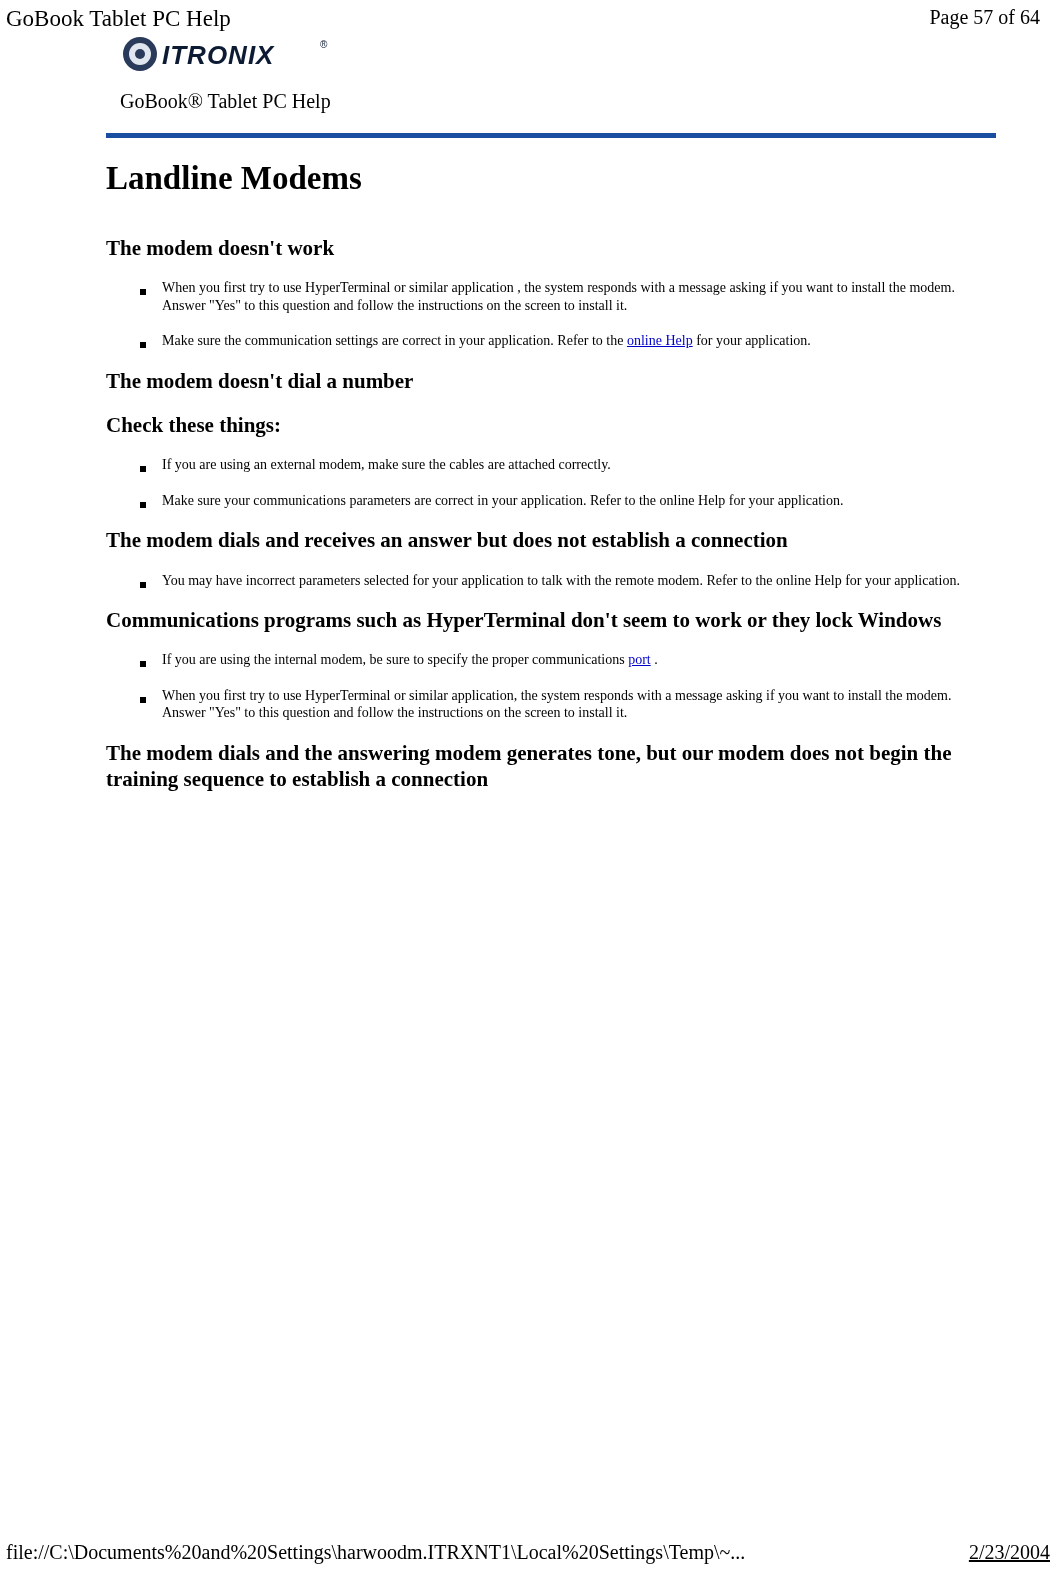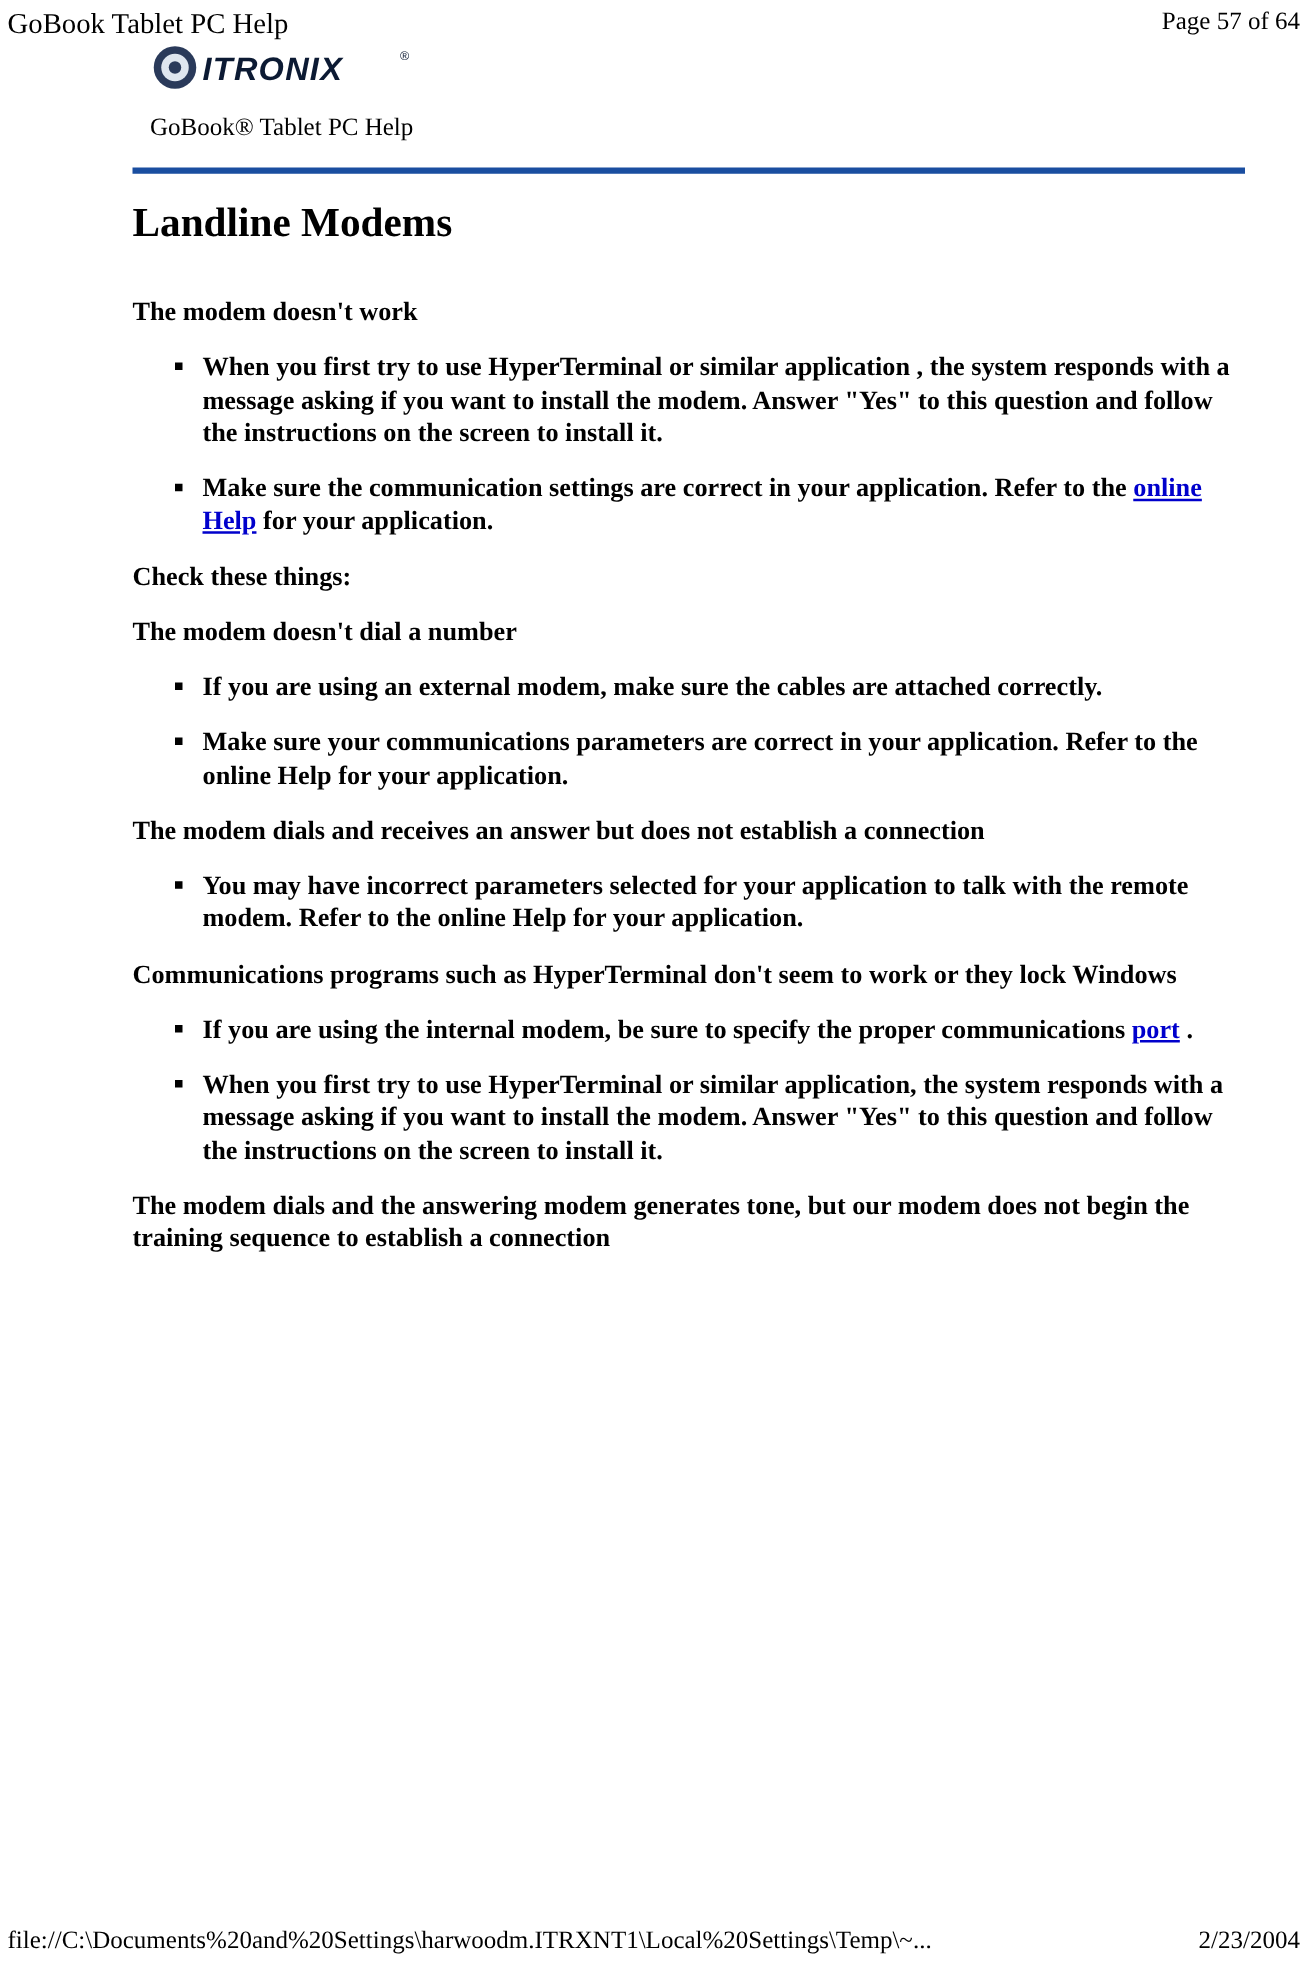--- a/index.html
+++ b/index.html
@@ -24,22 +24,23 @@
     }
     .page-footer-left {
       position: absolute;
       bottom: 6px;
       left: 6px;
       font-size: 20px;
     }
     .page-footer-right {
       position: absolute;
       bottom: 6px;
-      right: 10px;
+      right: 0;
       font-size: 20px;
+      text-decoration: underline;
     }
     .content {
       position: absolute;
       top: 32px;
       left: 106px;
       width: 890px;
     }
     .brand-header {
       margin-bottom: 4px;
     }
@@ -71,22 +72,22 @@
       line-height: 1.25;
     }
     ul.bullets {
       list-style: none;
       margin: 0 0 18px 0;
       padding: 0;
     }
     ul.bullets li {
       position: relative;
       padding-left: 56px;
-      font-size: 21px;
-      font-weight: bold;
+      font-size: 14px;
+      font-weight: normal;
       line-height: 1.25;
       margin-bottom: 18px;
     }
     ul.bullets li::before {
       content: "";
       position: absolute;
       left: 34px;
       top: 10px;
       width: 6px;
       height: 6px;
@@ -128,23 +129,23 @@
   <p class="section-label">The modem doesn't work</p>
   <ul class="bullets">
     <li>
       <span>When you first try to use HyperTerminal or similar application , the system responds with a message asking if you want to install the modem. Answer "Yes" to this question and follow the instructions on the screen to install it.</span>
     </li>
     <li>
       <span>Make sure the communication settings are correct in your application. Refer to the </span><a href="#" class="link">online Help</a><span> for your application.</span>
     </li>
   </ul>
 
+  <p class="section-label">The modem doesn't dial a number</p>
+
   <p class="section-label">Check these things:</p>
-
-  <p class="section-label">The modem doesn't dial a number</p>
   <ul class="bullets">
     <li>
       <span>If you are using an external modem, make sure the cables are attached correctly.</span>
     </li>
     <li>
       <span>Make sure your communications parameters are correct in your application. Refer to the online Help for your application.</span>
     </li>
   </ul>
 
   <p class="section-label">The modem dials and receives an answer but does not establish a connection</p>

